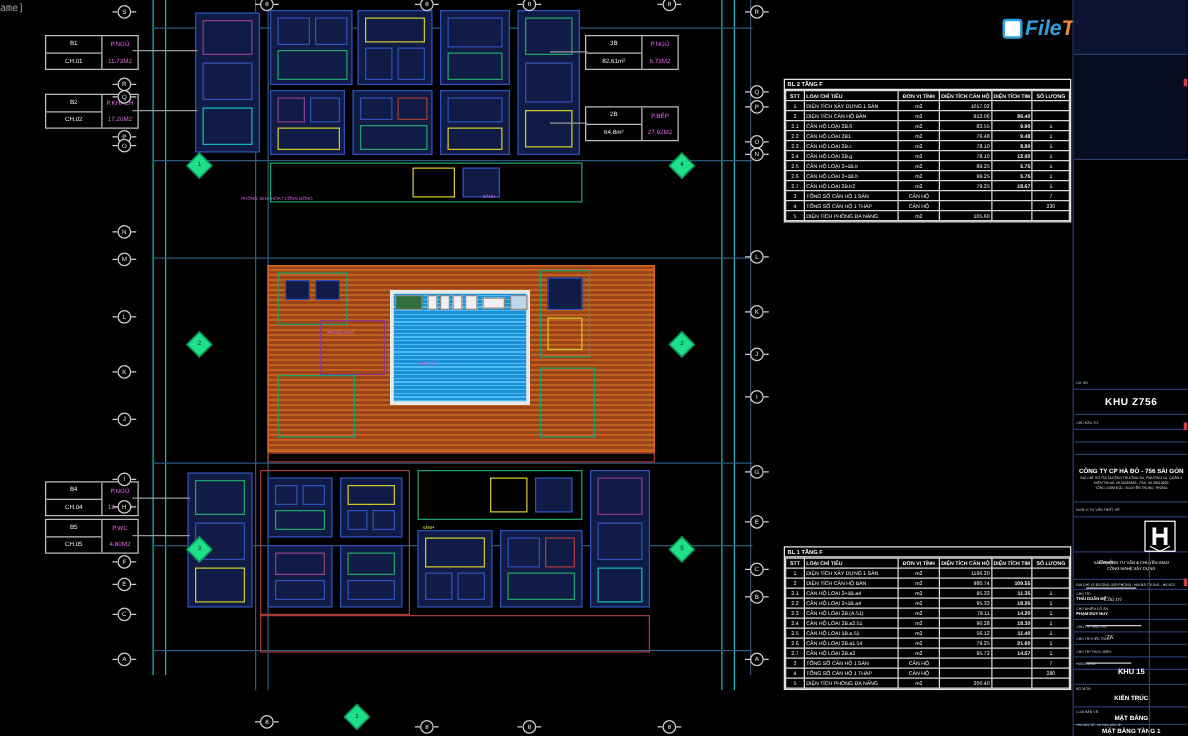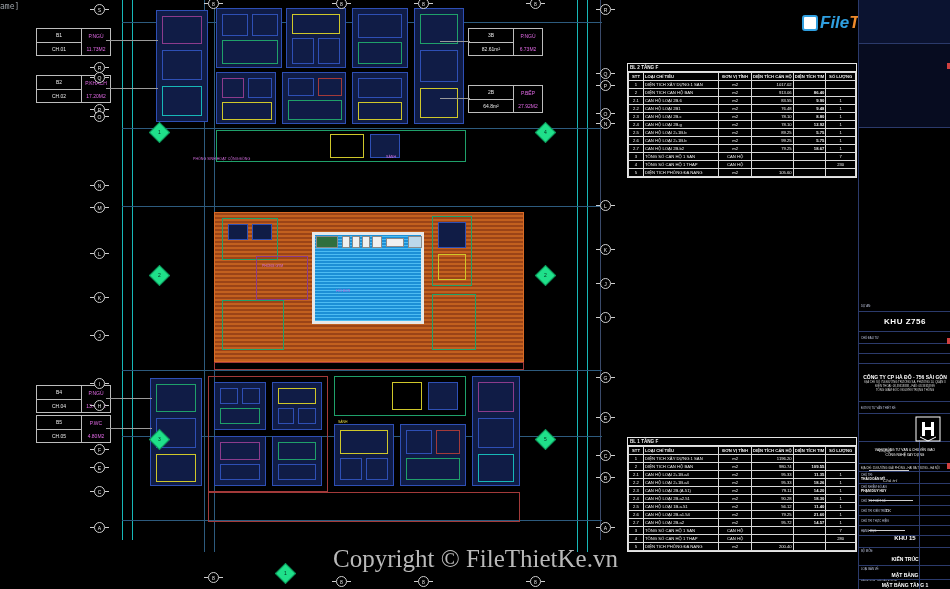--- a/index.html
+++ b/index.html
@@ -713,21 +713,20 @@
   <svg style="position:absolute;left:915px;top:416px;" width="26" height="26" viewBox="0 0 26 26">
     <rect x="1" y="1" width="24" height="24" fill="none" stroke="#ffffff" stroke-width="1"></rect>
     <path d="M7 6 h3 v5 h6 v-5 h3 v14 h-3 v-6 h-6 v6 h-3 z" fill="#ffffff"></path>
     <path d="M5 21 l8 4 l8 -4" fill="none" stroke="#ffffff" stroke-width="1"></path>
   </svg>
 
   <div class="redmk" style="left:947px;top:338px;"></div>
   <div class="redmk" style="left:947px;top:463px;"></div>
   <div class="redmk" style="left:947px;top:63px;"></div>
 
-  <div id="copyright">Copyright © FileThietKe.vn</div>
 
   <div id="cmdline">
     
     
     
   </div>
 
 </div>
 
 </body></html>

